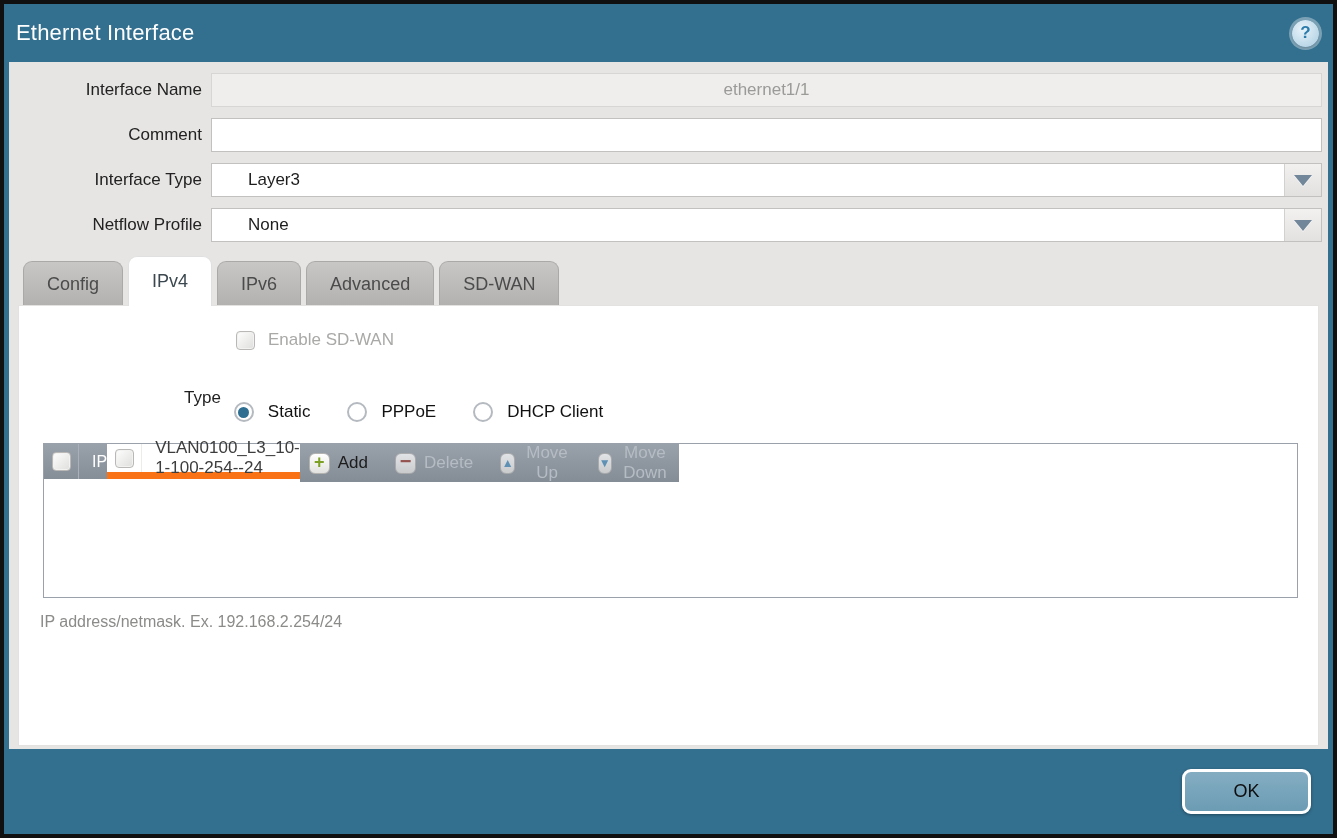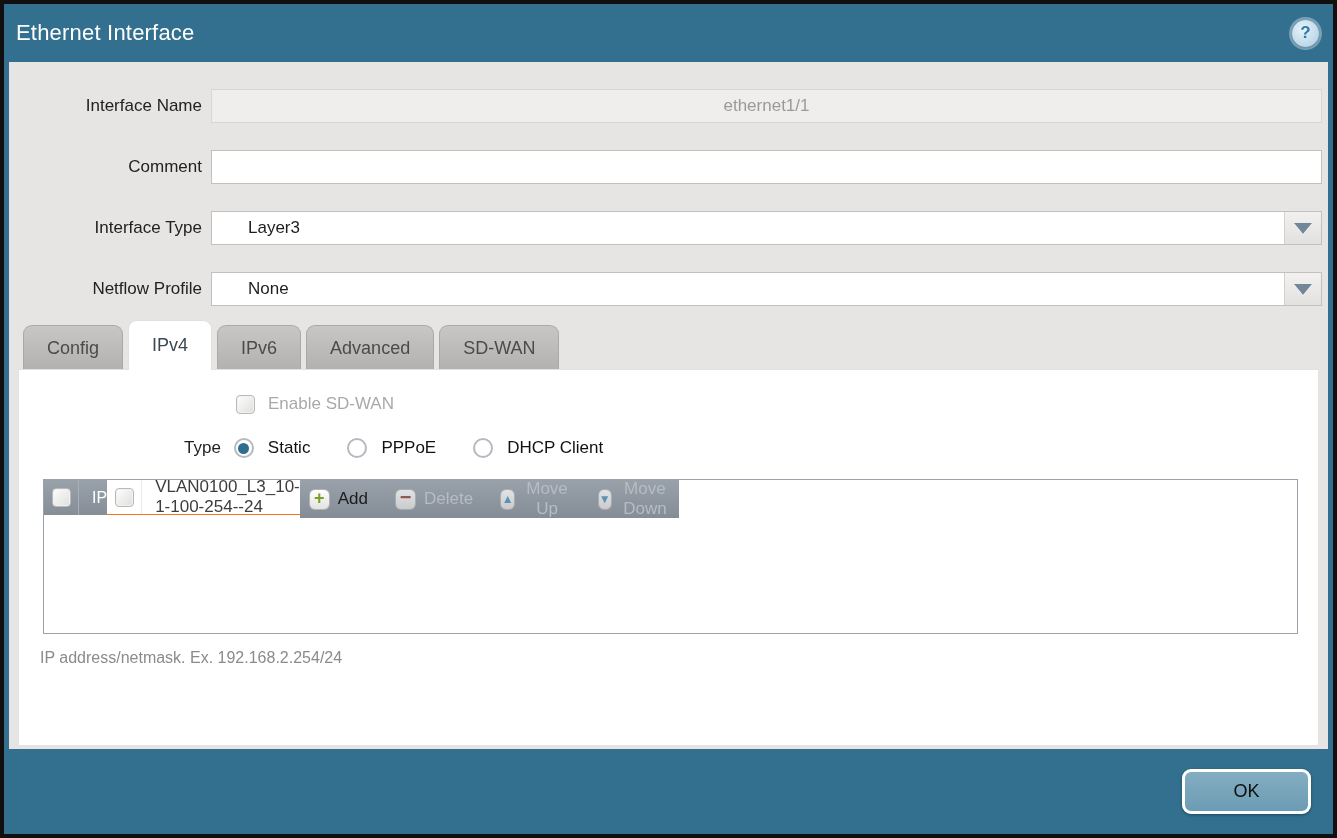--- a/index.html
+++ b/index.html
@@ -32,21 +32,21 @@
   }
 
   
   .body {
     flex:1; margin:0 5px; background:#e6e5e3;
     display:flex; flex-direction:column;
     padding-top:11px; overflow:hidden;
   }
 
   
-  .form-row { display:flex; align-items:center; margin:16px 6px 11px 0; }
+  .form-row { display:flex; align-items:center; margin:0 6px 11px 0; }
   .form-label {
     width:202px; flex:0 0 202px; text-align:right; padding-right:9px;
     font-size:17px; color:#222;
   }
   .field-wrap { flex:1; }
   .txt-input {
     width:100%; height:34px; border:1px solid #c2c1bf; background:#fff;
     font-family:"Liberation Sans", sans-serif;
     font-size:17px; color:#1e1e1e; padding:0 9px; outline:none;
   }
@@ -96,21 +96,21 @@
     width:19px; height:19px; border-radius:4px;
     border:1px solid #b9b8b6;
     background:linear-gradient(135deg,#fefefe,#dededc);
     box-shadow:inset 0 0 0 1px #f2f2f0;
     cursor:pointer; flex:0 0 auto;
   }
   .sdwan-label { font-size:17px; color:#a9a9a7; }
 
   .type-row { display:flex; align-items:center; margin:24px 0 0 165px; }
   .type-label { font-size:17px; color:#1f1f1f; margin-right:13px; }
-  .radio-group { display:flex; align-items:flex-end; }
+  .radio-group { display:flex; align-items:flex-end;margin-top:28px; }
   .radio-opt { display:flex; align-items:center; margin-right:37px; cursor:pointer; }
   .radio {
     width:20px; height:20px; border-radius:50%;
     border:2px solid #b5bac0; background:#fff;
     display:flex; align-items:center; justify-content:center;
     margin-right:14px;
   }
   .radio .dot { width:11px; height:11px; border-radius:50%; background:transparent; }
   .radio.selected .dot { background:#2d6e91; }
   .radio-label { font-size:17px; color:#111; }
@@ -128,21 +128,21 @@
   }
   .t-check-cell {
     width:35px; flex:0 0 35px; display:flex; align-items:center; justify-content:center;
     align-self:stretch;
   }
   .t-header .t-check-cell { border-right:1px solid #a9b0b9; }
   .t-col-label { color:#fff; font-size:16px; padding-left:13px; }
   .t-row {
     height:35px; flex:0 0 35px; background:#fff;
     display:flex; align-items:center;
-    border-bottom:1px solid #f97316;
+    border-bottom:7px solid #f97316;
   }
   .t-row .t-check-cell { border-right:1px solid #ececea; }
   .t-cell-text { font-size:17px; color:#3d3d3d; padding-left:13px; }
   .t-empty { height:153px; background:#fdfdfd; }
 
   .t-toolbar {
     height:38px; flex:0 0 38px;
     background:linear-gradient(#99a1ab,#848c96);
     display:flex; align-items:center; padding:0 9px; gap:27px;
   }

